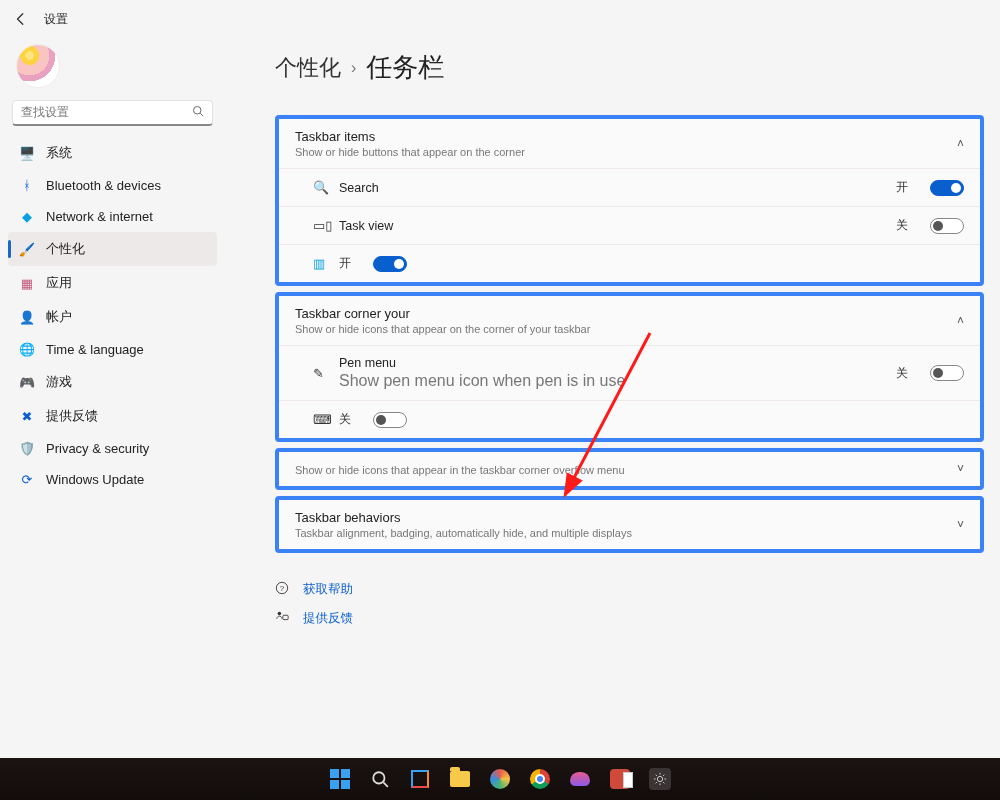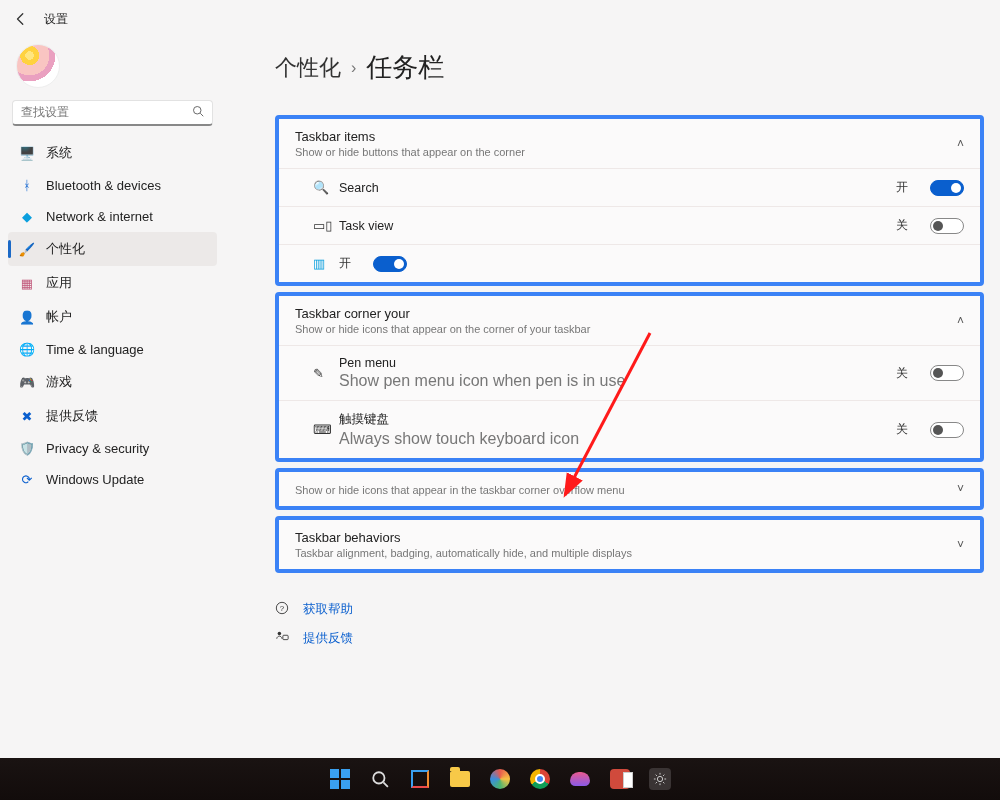--- a/index.html
+++ b/index.html
@@ -350,24 +350,20 @@
             <span class="row-icon">✎</span>
             <div class="row-labels">
               <div class="row-title">Pen menu</div>
               <div class="row-desc">Show pen menu icon when pen is in use</div>
             </div>
             <span class="state-label">关</span>
             <div class="toggle"></div>
           </div>
           <div class="row">
             <span class="row-icon">⌨</span>
-            <div class="row-labels">
-              <div class="row-title">触摸键盘</div>
-              <div class="row-desc">Always show touch keyboard icon</div>
-            </div>
             <span class="state-label">关</span>
             <div class="toggle"></div>
           </div>
         </div>
     </div>
 
     <div class="section">
       <div class="section-header">
         <div class="sh-text">
           <div class="sh-desc">Show or hide icons that appear in the taskbar corner overflow menu</div>

